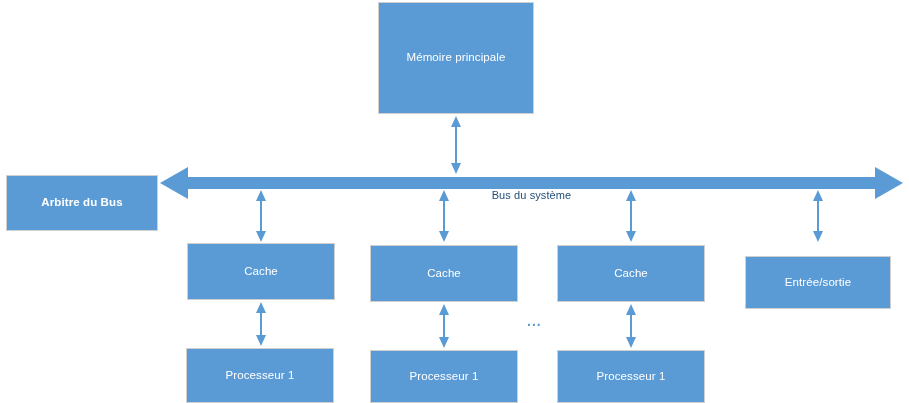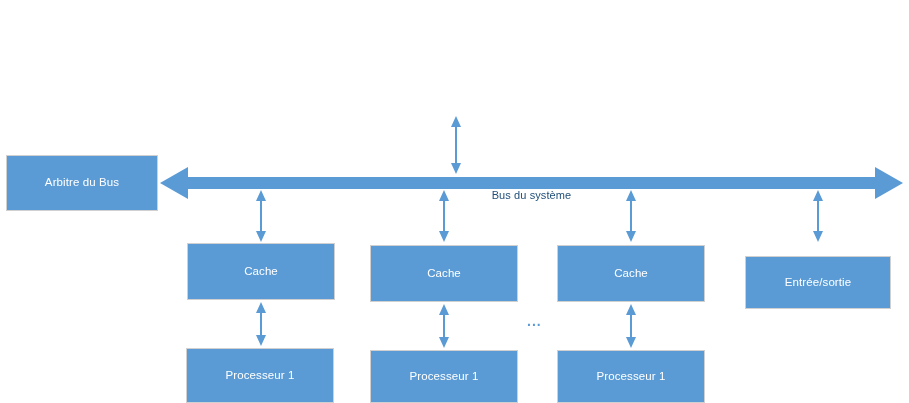--- a/index.html
+++ b/index.html
@@ -24,21 +24,22 @@
     align-items: center;
     justify-content: center;
     color: #FFFFFF;
     font-size: 11.5px;
     line-height: 1.2;
     text-align: center;
     letter-spacing: 0.1px;
     -webkit-font-smoothing: antialiased;
   }
   .node.bold {
-    font-weight: normal;
+    font-weight: bold;
+    margin-top: 20px;
   }
   
   .bus {
     position: absolute;
     left: 158px;
     top: 160px;
     width: 747px;
     height: 46px;
   }
   .bus svg { display: block; }
@@ -69,20 +70,23 @@
     font-weight: bold;
     letter-spacing: 1px;
     line-height: 1;
   }
 </style>
 </head>
 <body>
 
 <div id="canvas">
 
+  <div class="node" style="left:378px; top:2px; width:156px; height:112px;">
+    <span>Mémoire principale</span>
+  </div>
 
   <div class="vconn" style="left:446px; top:114px; width:20px; height:62px;">
     <svg width="20" height="62" viewBox="0 0 20 62">
       <path d="M10 2 L15 13 L11 13 L11 49 L15 49 L10 60 L5 49 L9 49 L9 13 L5 13 Z" fill="#5B9BD5"></path>
     </svg>
   </div>
 
   <div class="node bold" style="left:6px; top:155px; width:152px; height:56px;">
     <span>Arbitre du Bus</span>
   </div>

